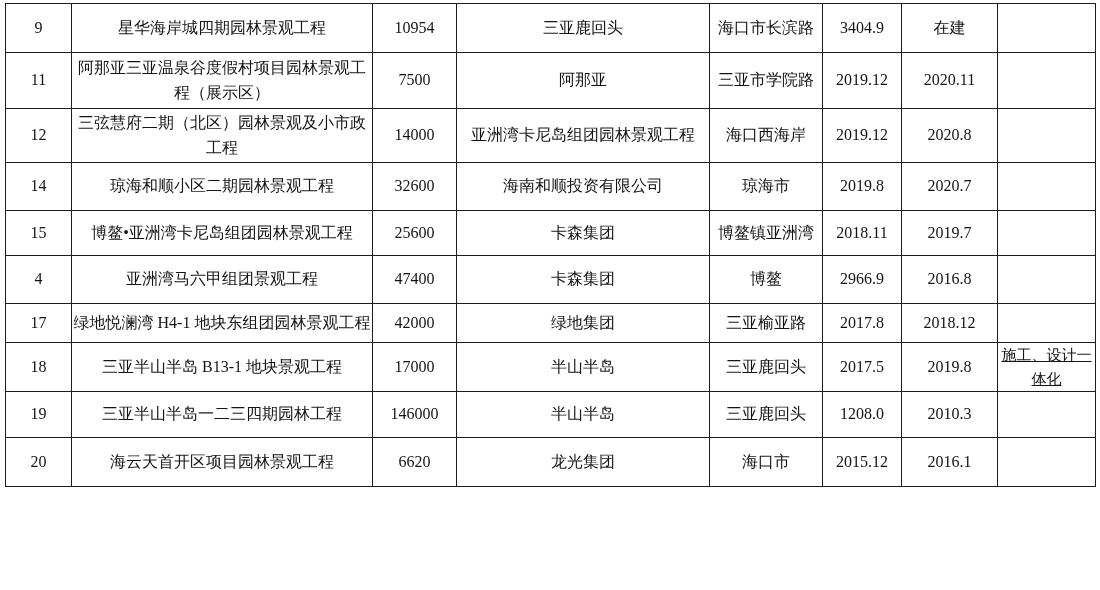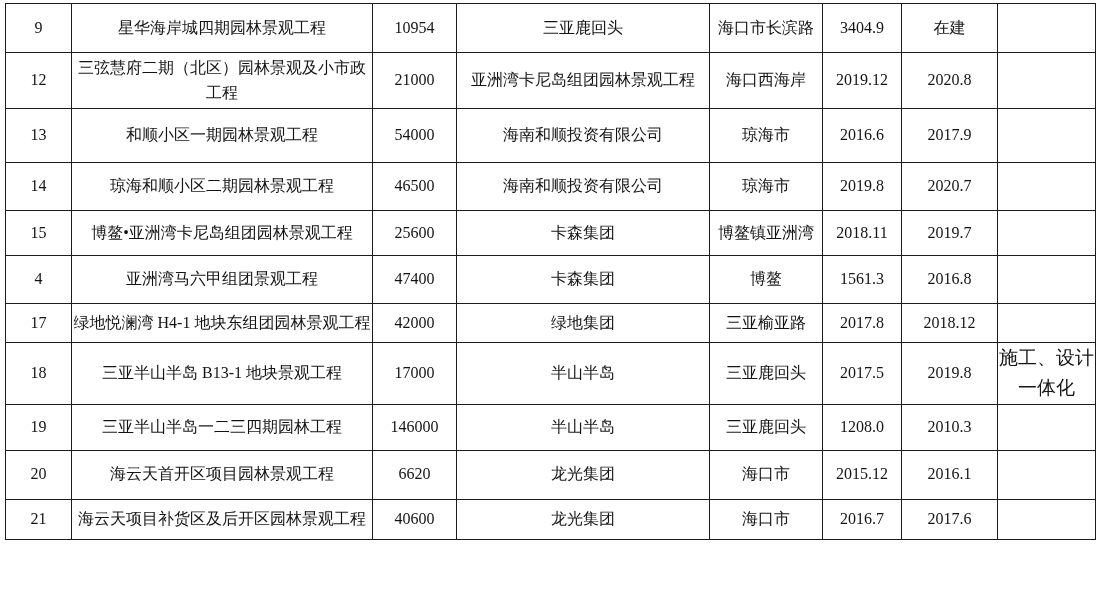--- a/index.html
+++ b/index.html
@@ -35,22 +35,23 @@
   col.c-num      { width: 66px; }
   col.c-name     { width: 301px; }
   col.c-area     { width: 84px; }
   col.c-company  { width: 253px; }
   col.c-location { width: 113px; }
   col.c-start    { width: 79px; }
   col.c-end      { width: 96px; }
   col.c-note     { width: 98px; }
 
   td.col-note {
-    font-size: 19px;
+    font-size: 15px;
     line-height: 1.6;
+    text-decoration: underline;
   }
 
   
   tr:nth-child(1)  { height: 49px; }
   tr:nth-child(2)  { height: 56px; }
   tr:nth-child(3)  { height: 54px; }
   tr:nth-child(4)  { height: 48px; }
   tr:nth-child(5)  { height: 45px; }
   tr:nth-child(6)  { height: 48px; }
   tr:nth-child(7)  { height: 39px; }
@@ -81,43 +82,43 @@
           <td class="col-num">9</td>
           <td class="col-name">星华海岸城四期园林景观工程</td>
           <td class="col-area">10954</td>
           <td class="col-company">三亚鹿回头</td>
           <td class="col-location">海口市长滨路</td>
           <td class="col-start">3404.9</td>
           <td class="col-end">在建</td>
           <td class="col-note"></td>
         </tr>
         <tr>
+          <td class="col-num">11</td>
+          <td class="col-name">阿那亚三亚温泉谷度假村项目园林景观工程（展示区）</td>
+          <td class="col-area">7500</td>
+          <td class="col-company">阿那亚</td>
+          <td class="col-location">三亚市学院路</td>
+          <td class="col-start">2019.12</td>
+          <td class="col-end">2020.11</td>
+          <td class="col-note"></td>
+        </tr>
+        <tr>
           <td class="col-num">12</td>
           <td class="col-name">三弦慧府二期（北区）园林景观及小市政工程</td>
-          <td class="col-area">21000</td>
+          <td class="col-area">14000</td>
           <td class="col-company">亚洲湾卡尼岛组团园林景观工程</td>
           <td class="col-location">海口西海岸</td>
           <td class="col-start">2019.12</td>
           <td class="col-end">2020.8</td>
           <td class="col-note"></td>
         </tr>
         <tr>
-          <td class="col-num">13</td>
-          <td class="col-name">和顺小区一期园林景观工程</td>
-          <td class="col-area">54000</td>
-          <td class="col-company">海南和顺投资有限公司</td>
-          <td class="col-location">琼海市</td>
-          <td class="col-start">2016.6</td>
-          <td class="col-end">2017.9</td>
-          <td class="col-note"></td>
-        </tr>
-        <tr>
           <td class="col-num">14</td>
           <td class="col-name">琼海和顺小区二期园林景观工程</td>
-          <td class="col-area">46500</td>
+          <td class="col-area">32600</td>
           <td class="col-company">海南和顺投资有限公司</td>
           <td class="col-location">琼海市</td>
           <td class="col-start">2019.8</td>
           <td class="col-end">2020.7</td>
           <td class="col-note"></td>
         </tr>
         <tr>
           <td class="col-num">15</td>
           <td class="col-name">博鳌•亚洲湾卡尼岛组团园林景观工程</td>
           <td class="col-area">25600</td>
@@ -126,21 +127,21 @@
           <td class="col-start">2018.11</td>
           <td class="col-end">2019.7</td>
           <td class="col-note"></td>
         </tr>
         <tr>
           <td class="col-num">4</td>
           <td class="col-name">亚洲湾马六甲组团景观工程</td>
           <td class="col-area">47400</td>
           <td class="col-company">卡森集团</td>
           <td class="col-location">博鳌</td>
-          <td class="col-start">1561.3</td>
+          <td class="col-start">2966.9</td>
           <td class="col-end">2016.8</td>
           <td class="col-note"></td>
         </tr>
         <tr>
           <td class="col-num">17</td>
           <td class="col-name">绿地悦澜湾 H4-1 地块东组团园林景观工程</td>
           <td class="col-area">42000</td>
           <td class="col-company">绿地集团</td>
           <td class="col-location">三亚榆亚路</td>
           <td class="col-start">2017.8</td>
@@ -170,25 +171,15 @@
         <tr>
           <td class="col-num">20</td>
           <td class="col-name">海云天首开区项目园林景观工程</td>
           <td class="col-area">6620</td>
           <td class="col-company">龙光集团</td>
           <td class="col-location">海口市</td>
           <td class="col-start">2015.12</td>
           <td class="col-end">2016.1</td>
           <td class="col-note"></td>
         </tr>
-        <tr>
-          <td class="col-num">21</td>
-          <td class="col-name">海云天项目补货区及后开区园林景观工程</td>
-          <td class="col-area">40600</td>
-          <td class="col-company">龙光集团</td>
-          <td class="col-location">海口市</td>
-          <td class="col-start">2016.7</td>
-          <td class="col-end">2017.6</td>
-          <td class="col-note"></td>
-        </tr>
       </tbody>
   </table>
 </div>
 
 </body></html>

